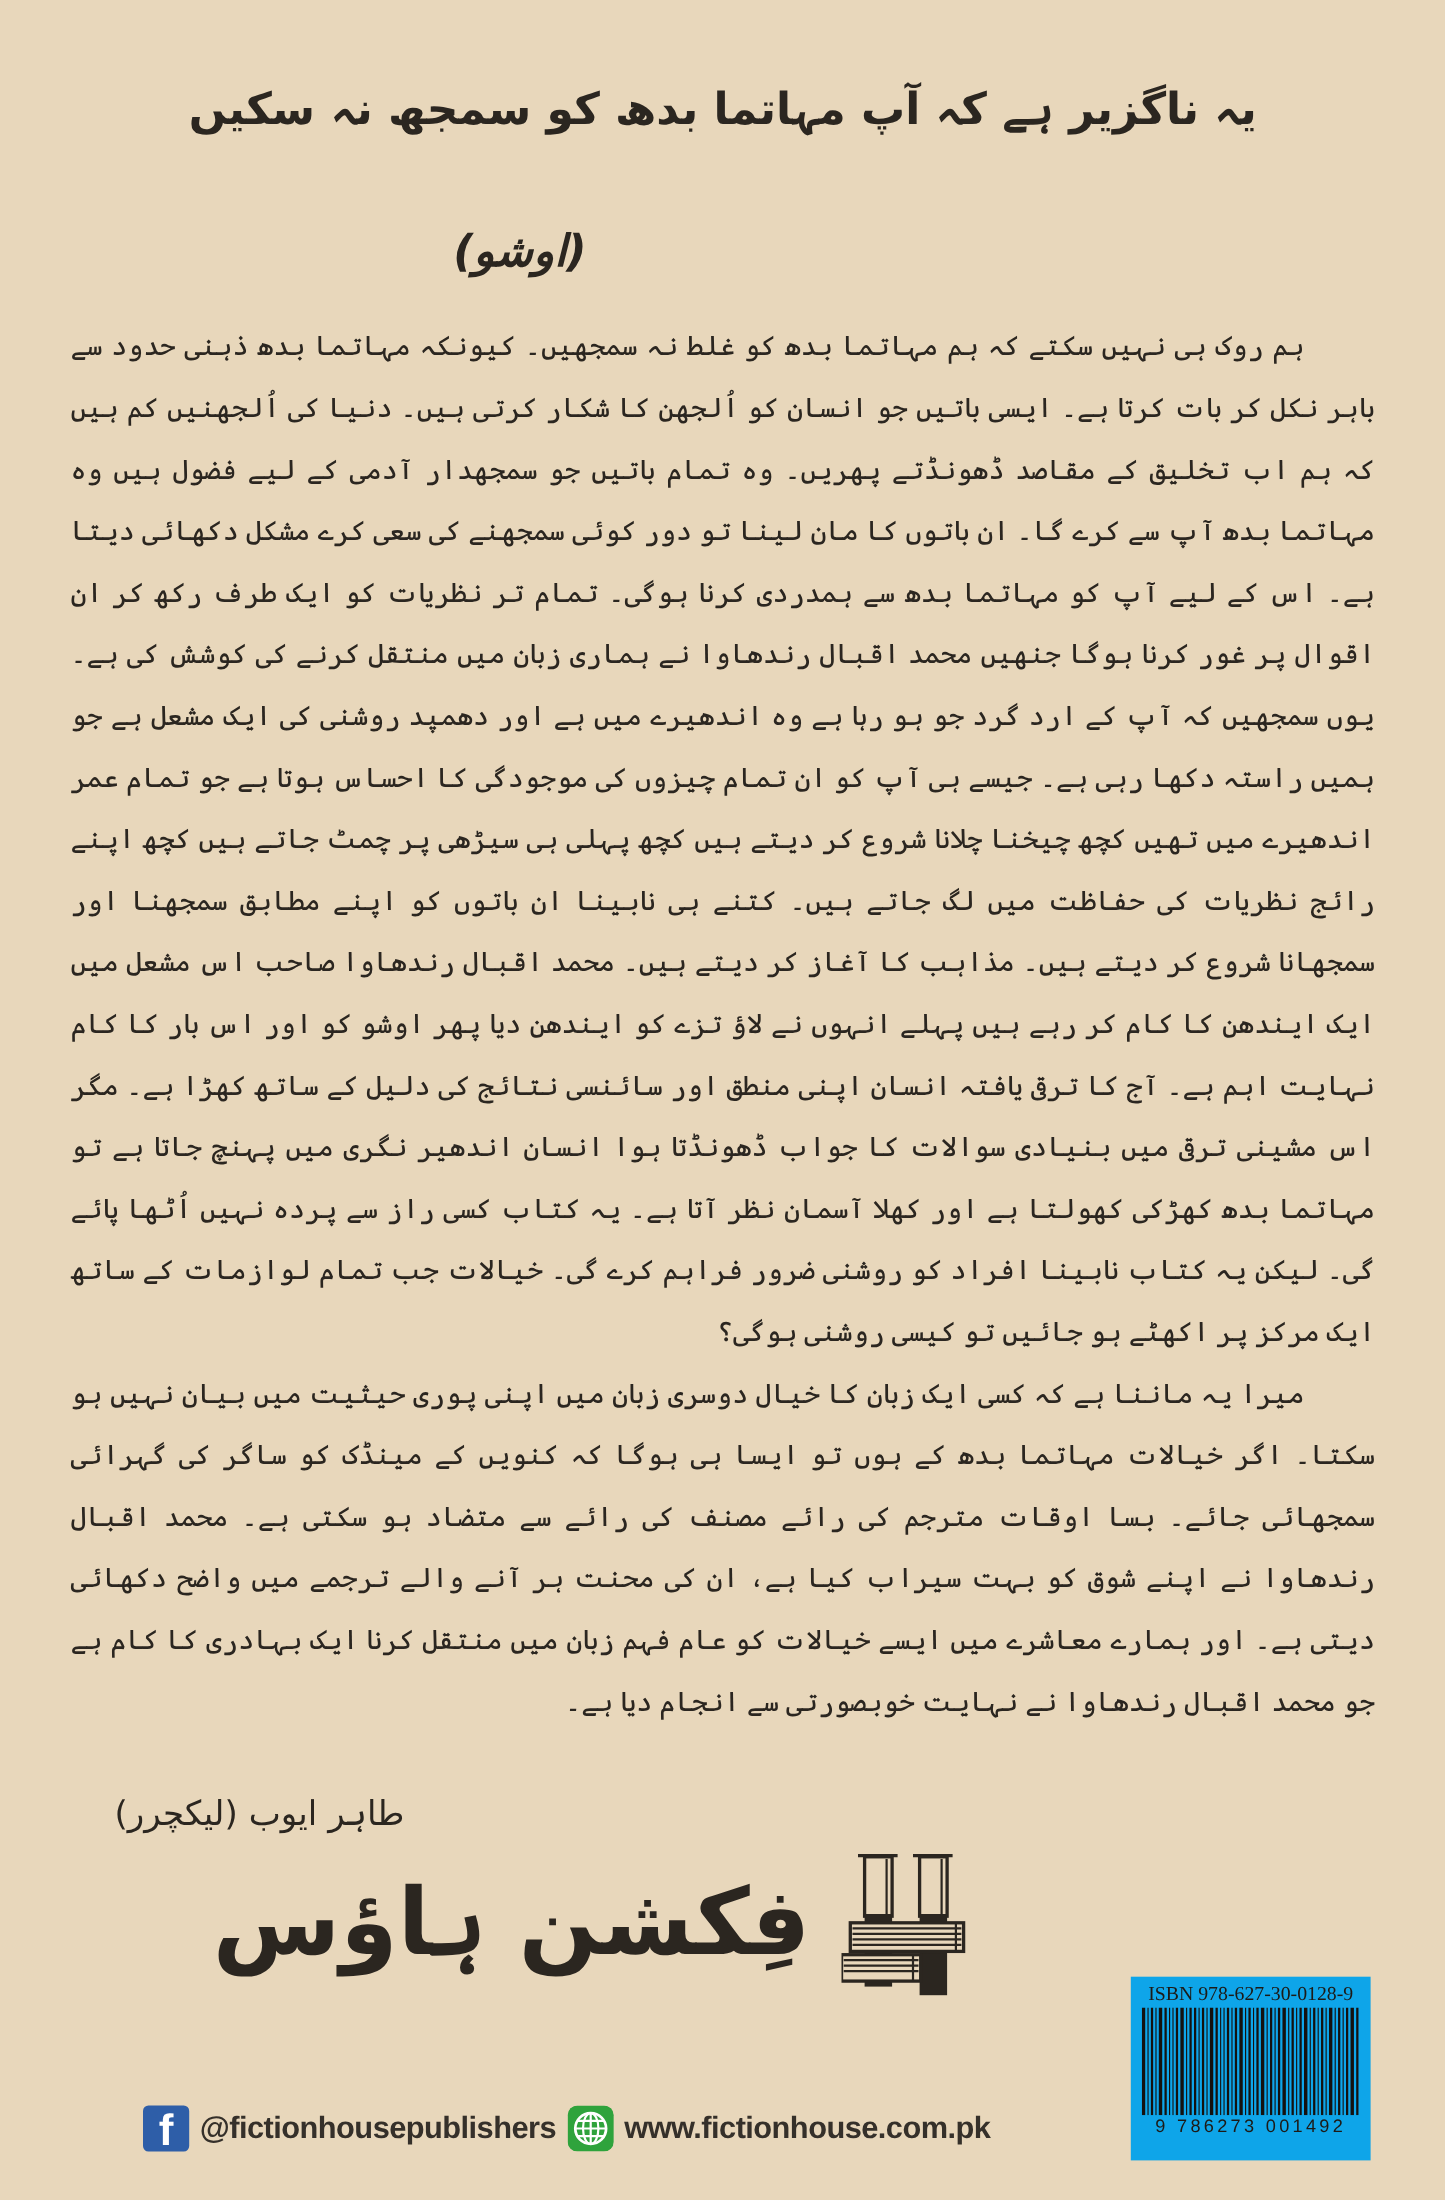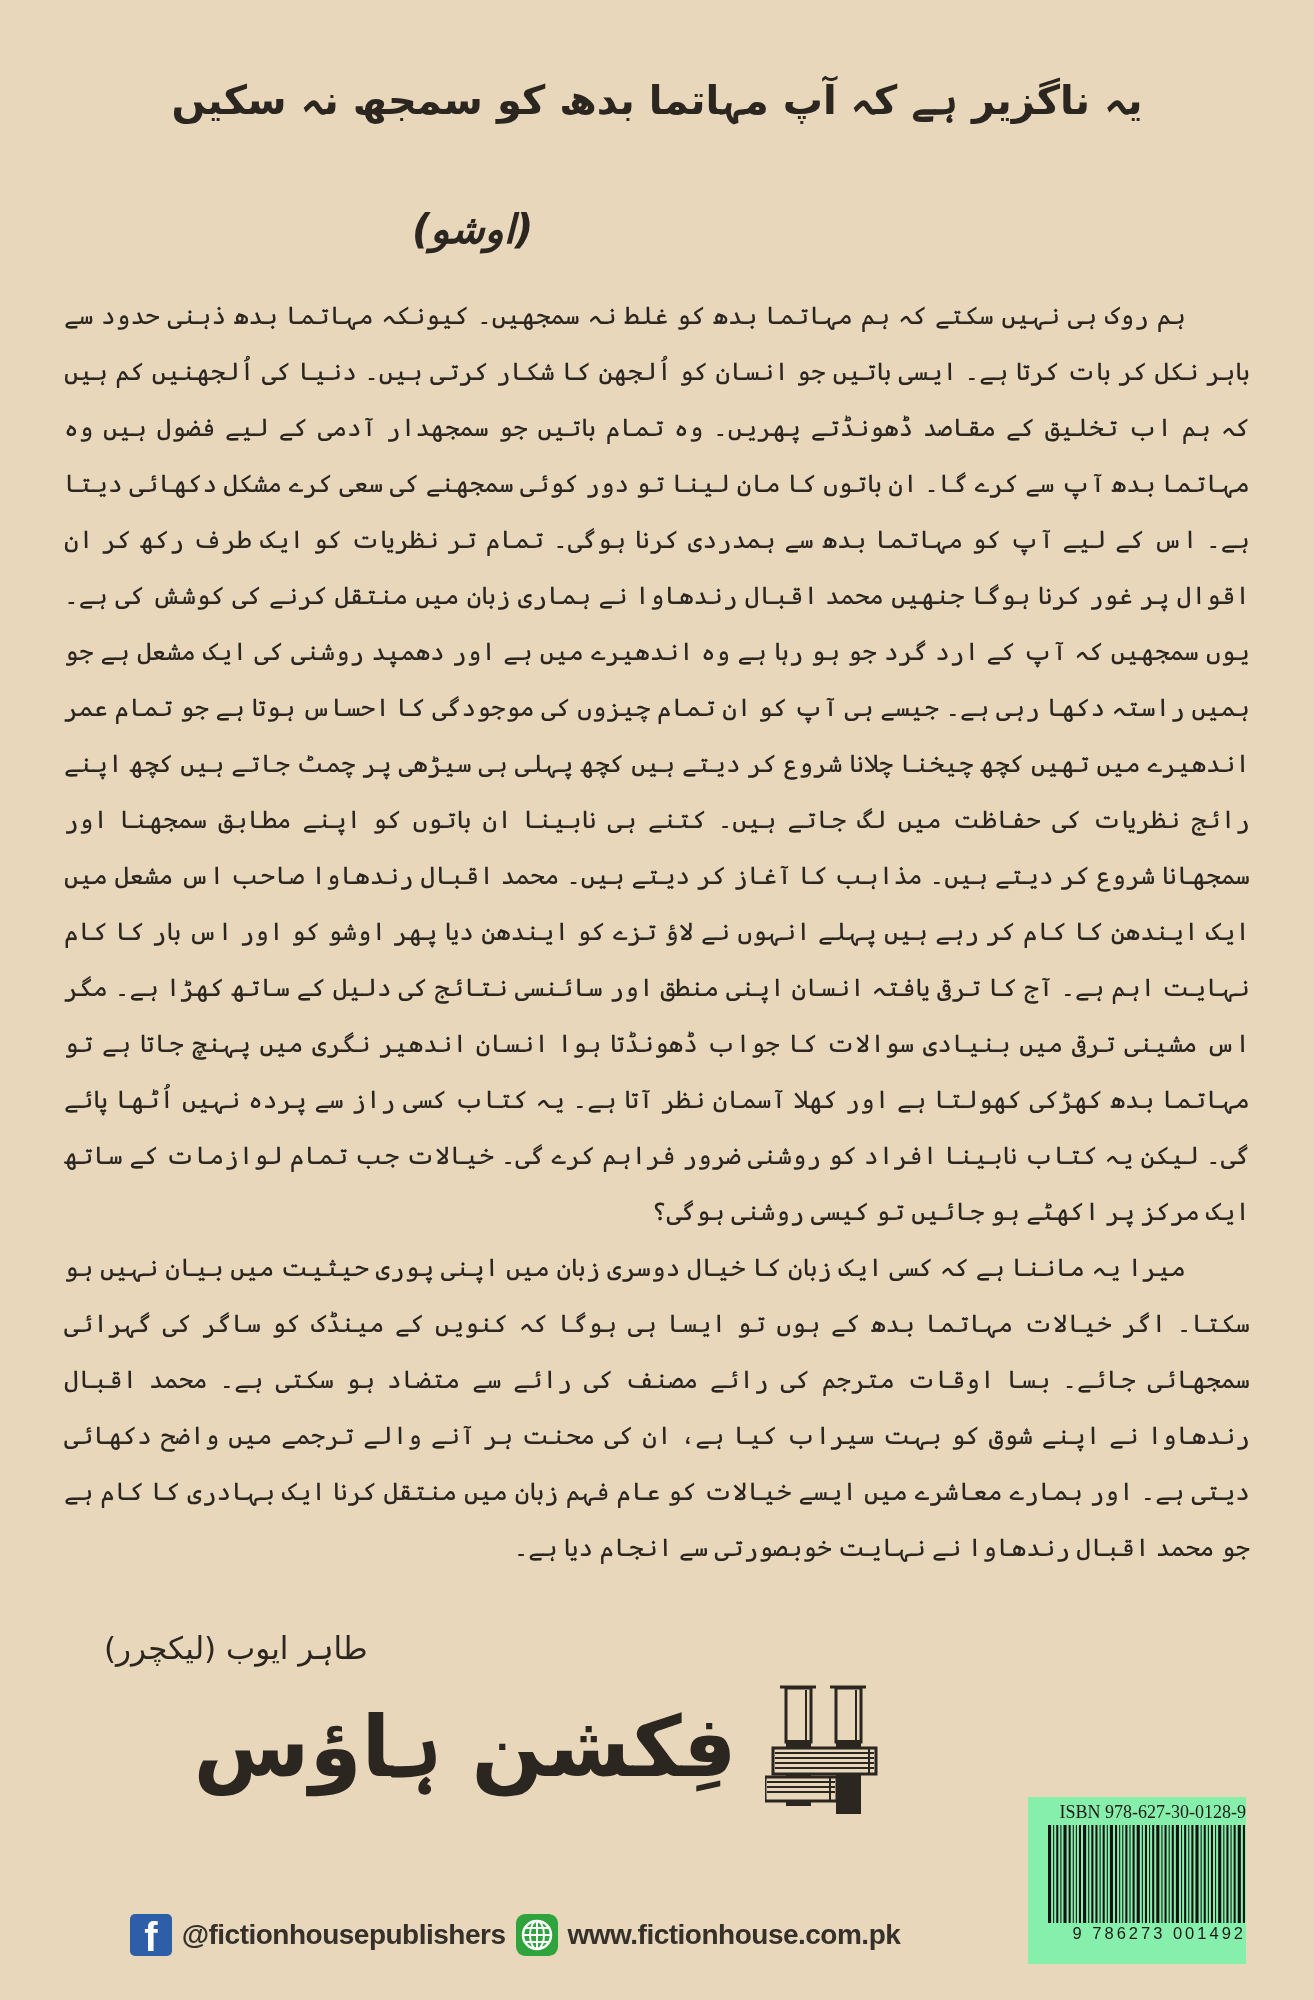--- a/index.html
+++ b/index.html
@@ -55,22 +55,22 @@
   .fb-icon {
     width:42px; height:42px; border-radius:5px;
     background:#2e5ea8; color:#ffffff;
     display:flex; align-items:flex-end; justify-content:center;
     font-size:40px; line-height:0.95; font-weight:bold; overflow:hidden;
     flex:0 0 auto;
   }
   .globe-icon { width:42px; height:42px; border-radius:8px; flex:0 0 auto; }
   .barcode-box {
     position:absolute; left:1028px; top:1797px; width:218px; height:167px;
-    background:#86efac; z-index:2;
-    display:flex; flex-direction:column; align-items:flex-end;
+    background:#0ea5e9; z-index:2;
+    display:flex; flex-direction:column; align-items:center;
     padding-top:5px; box-sizing:border-box;
   }
   .isbn-label {
     font-family:"Liberation Serif", serif;
     font-size:18px; color:#1d1a16; white-space:nowrap;
   }
   .bars { width:198px; height:98px; margin-top:2px; }
   .barcode-digits {
     font-family:"Liberation Sans", sans-serif;
     font-size:16.5px; letter-spacing:3px; color:#1d1a16;

